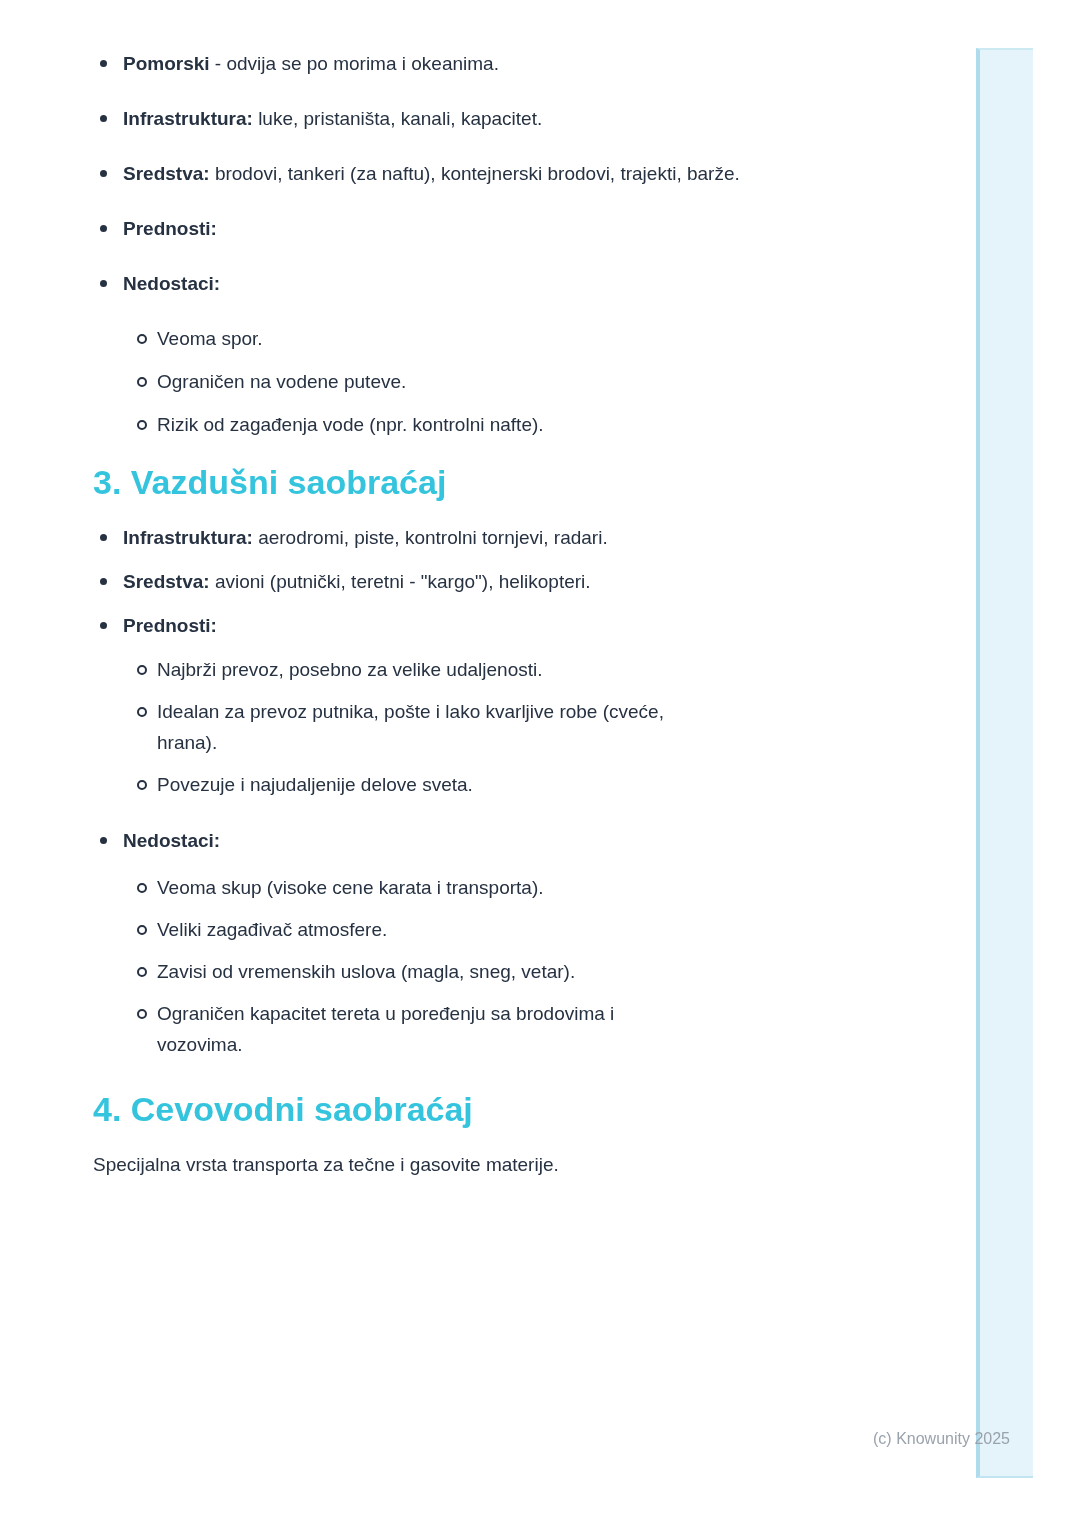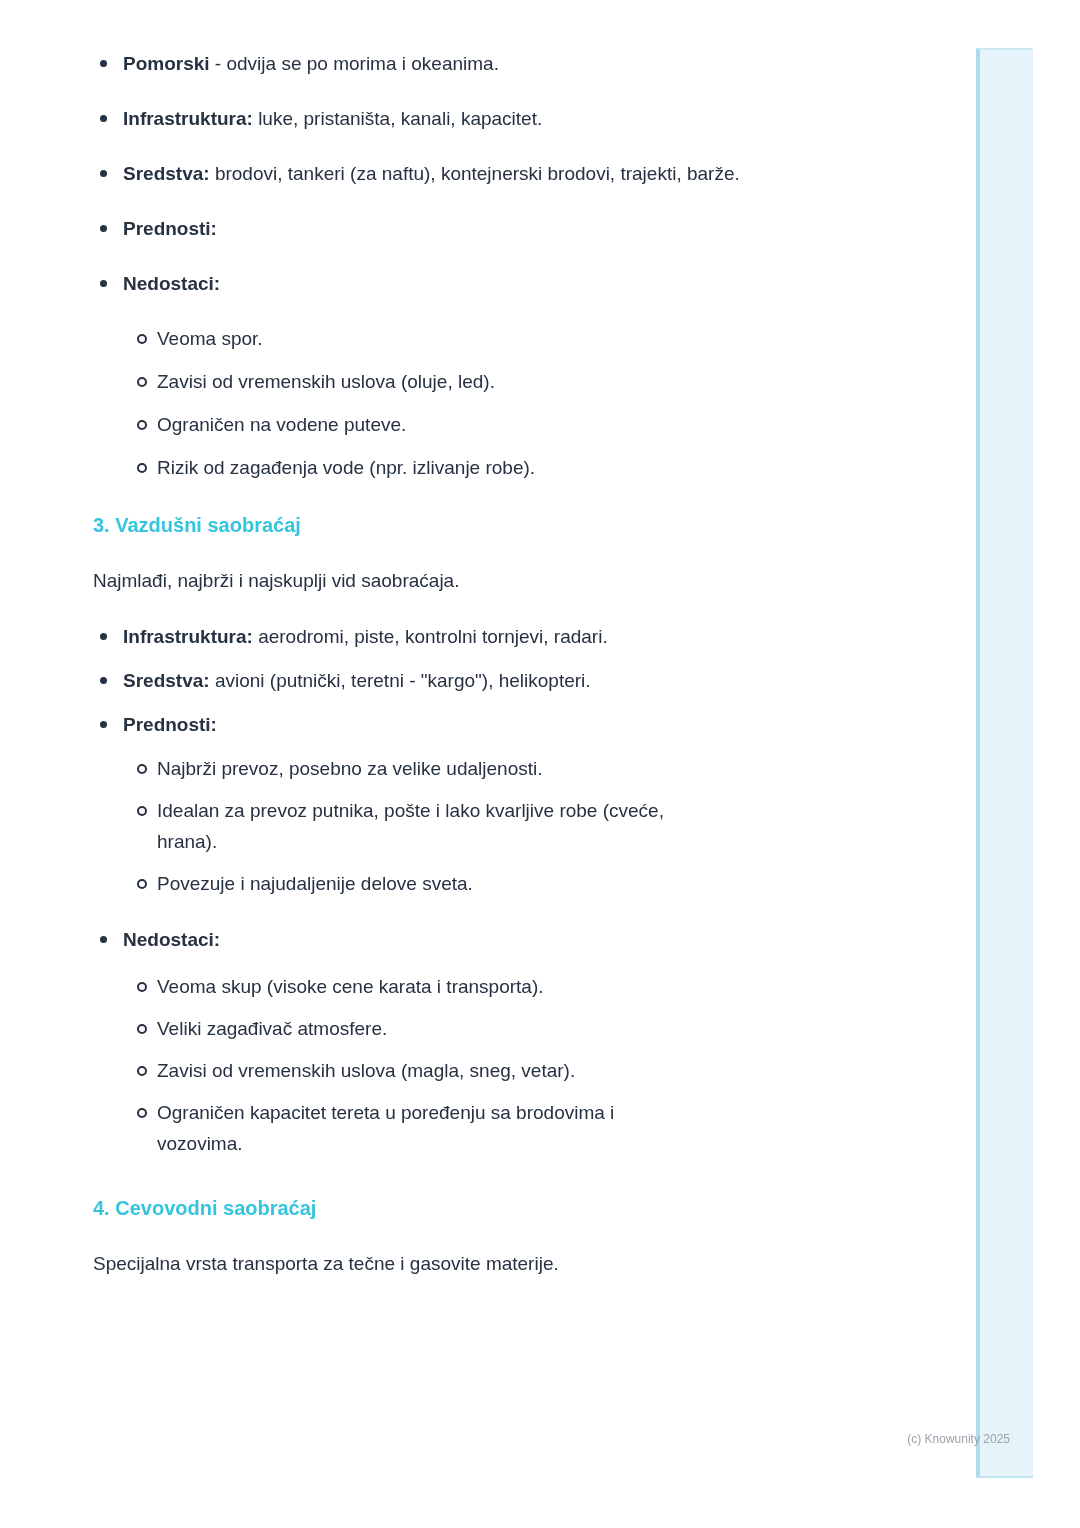--- a/index.html
+++ b/index.html
@@ -77,41 +77,41 @@
     left: 0;
     top: 11px;
     width: 10px;
     height: 10px;
     border: 2px solid var(--ink);
     border-radius: 50%;
   }
 
   h2 {
     color: var(--accent);
-    font-size: 20px;
+    font-size: 34px;
     line-height: 34px;
     font-weight: 700;
     margin-bottom: 23px;
   }
   .h-air { margin-top: 5px; }
   .h-pipe { margin-top: 20px; }
 
   .intro { margin-bottom: 25px; }
 
   
   .tight .b1 { margin-bottom: 13px; }
   .tight .b2 { margin-bottom: 11px; }
   .tight .sub-group { margin: 4px 0 13px 44px; }
   .tight .sub-group.flush { margin-top: 16px; }
 
   .footer {
     position: absolute;
     top: 1430px;
     right: 70px;
-    font-size: 12px;
+    font-size: 16px;
     line-height: 18px;
     color: var(--muted);
     z-index: 2;
   }
 </style>
 </head>
 <body>
 
 <div class="page">
 
@@ -147,39 +147,34 @@
         <span class="lead">Nedostaci:</span>
       </div>
 
       <div class="sub-group">
         <div class="b2">
           <span class="circ"></span>
           <span class="txt">Veoma spor.</span>
         </div>
         <div class="b2">
           <span class="circ"></span>
-          <span class="txt">Zavisi od vremenskih uslova (oluje, led).</span>
-        </div>
-        <div class="b2">
-          <span class="circ"></span>
           <span class="txt">Ograničen na vodene puteve.</span>
         </div>
         <div class="b2">
           <span class="circ"></span>
-          <span class="txt">Rizik od zagađenja vode (npr. izlivanje robe).</span>
+          <span class="txt">Rizik od zagađenja vode (npr. kontrolni nafte).</span>
         </div>
       </div>
 
     </div>
 
     <div class="tight">
 
       <h2 class="h-air">3. Vazdušni saobraćaj</h2>
 
-      <p class="intro">Najmlađi, najbrži i najskuplji vid saobraćaja.</p>
 
       <div class="b1">
         <span class="dot"></span>
         <span class="lead">Infrastruktura:</span><span class="txt"> aerodromi, piste, kontrolni tornjevi, radari.</span>
       </div>
 
       <div class="b1">
         <span class="dot"></span>
         <span class="lead">Sredstva:</span><span class="txt"> avioni (putnički, teretni - "kargo"), helikopteri.</span>
       </div>

